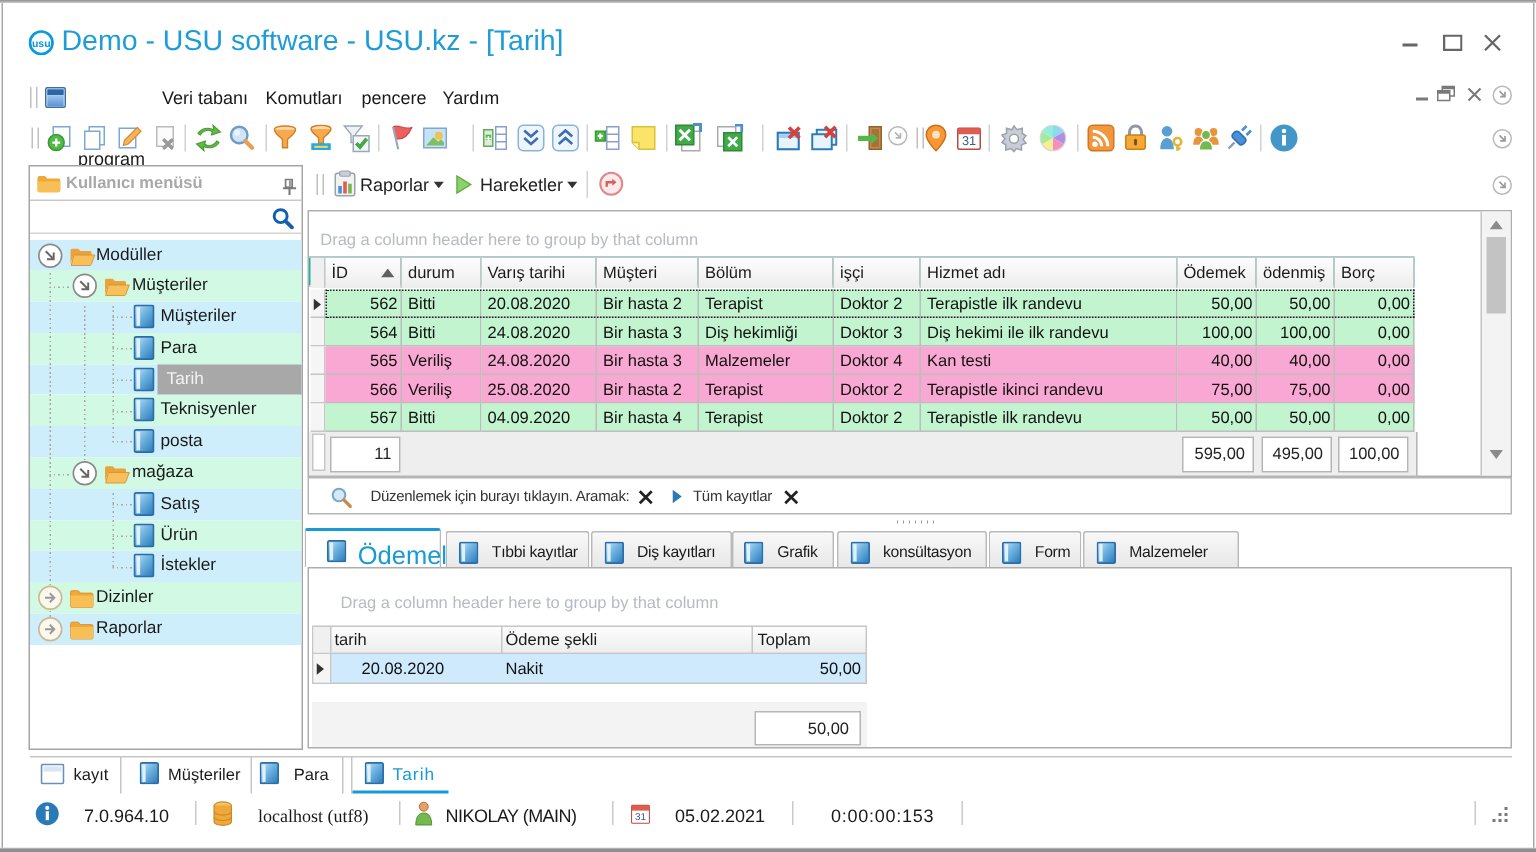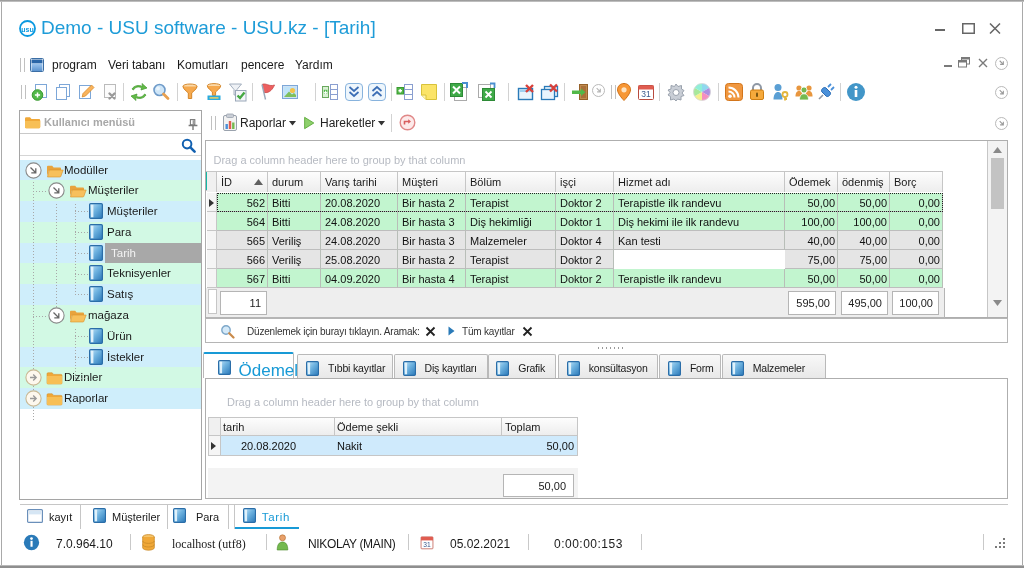--- a/index.html
+++ b/index.html
@@ -46,21 +46,21 @@
 
 #grid { left:205px; top:140px; width:803px; height:178px; border:1px solid #aeaeae; background:#fff; }
 #groupband { position:absolute; left:0; top:0; width:100%; height:30px; }
 #groupband .t { position:absolute; left:7.5px; top:12.5px; color:#b6bac2; font-size:11px; }
 .hrow { position:absolute; left:0; top:30px; height:20px; width:737px; background:#14b8a6; border-top:1px solid #c6c6c6; border-bottom:1px solid #c6c6c6;}
 .hcell { position:absolute; top:0; height:20px; border-right:1px solid #c6c6c6; padding:4px 0 0 4px; color:#1a1a1a; background:linear-gradient(#fdfdfd,#ededed); white-space:nowrap; }
 .drow { position:absolute; left:0; height:19px; width:737px; }
 .dcell { position:absolute; top:0; height:19px; border-right:1px solid #b8beb8; border-bottom:1px solid #bdbdbd; padding:4px 4px 0 4px; color:#111; white-space:nowrap; }
 .num { text-align:right; padding-right:2px !important; }
 .gr { background:#c2f5cf; }
-.ye { background:#e5e5e5; }
+.ye { background:#f9a8d4; }
 .ind { background:#f5f5f5; border-right:1px solid #c6c6c6 !important; border-bottom:1px solid #c6c6c6 !important; }
 #vscroll { position:absolute; right:0px; top:0px; width:20px; height:176px; background:#f3f3f3; border-left:1px solid #c6c6c6; }
 #sumband { position:absolute; left:0; top:146.5px; width:739px; height:30.5px; background:#eee; border-bottom:1px solid #b5b5b5; border-right:1px solid #b5b5b5; }
 .sumbox { position:absolute; top:3px; height:24px; background:#fff; border:1px solid #b5b5b5; padding:5px 5px 0 0; text-align:right; }
 
 #filterbar { left:205px; top:318px; width:803px; height:25px; border:1px solid #b5b5b5; background:#fff; }
 
 #splitter { left:205px; top:344px; width:803px; height:8px; }
 
 #tabs { left:203px; top:352px; width:805px; height:27px; z-index:5; }
@@ -138,21 +138,21 @@
       <rect x="0.5" y="1.5" width="13" height="13" rx="1" fill="#fff" stroke="#3b6ea5"></rect>
       <rect x="1.5" y="2.5" width="11" height="4" fill="#2a66a8"></rect>
       <rect x="1.5" y="6.5" width="11" height="7.5" fill="url(#bkg1)"></rect>
       <defs>
         <linearGradient id="bkg1" x1="0" y1="0" x2="0" y2="1">
           <stop offset="0" stop-color="#9ec6ef"></stop>
           <stop offset="1" stop-color="#5b93cf"></stop>
         </linearGradient>
       </defs>
     </svg>
-  <span class="menuitem" style="left:32px;">program</span>
+  <span class="menuitem" style="left:32px;margin-top:41px;">program</span>
   <span class="menuitem" style="left:88px;">Veri tabanı</span>
   <span class="menuitem" style="left:157px;">Komutları</span>
   <span class="menuitem" style="left:221px;">pencere</span>
   <span class="menuitem" style="left:275px;">Yardım</span>
 
   <svg style="position:absolute;left:924px;top:6px;" width="10" height="10" viewBox="0 0 10 10">
       <rect x="0" y="7" width="8" height="2" fill="#7a7a7a"></rect>
     </svg>
   <svg style="position:absolute;left:938px;top:5px;" width="12" height="11" viewBox="0 0 12 11">
       <rect x="3.5" y="0.5" width="8" height="6.5" fill="#fff" stroke="#7a7a7a"></rect>
@@ -522,30 +522,36 @@
     <div class="trow rowgreen">
         <svg class="ti" style="left:69px;top:2px" width="14" height="16">
           <use href="#s-book"></use>
         </svg>
         <span class="txt" style="left:87px">Teknisyenler</span>
       </div>
     <div class="trow rowblue">
         <svg class="ti" style="left:69px;top:2px" width="14" height="16">
           <use href="#s-book"></use>
         </svg>
-        <span class="txt" style="left:87px">Satış</span>
+        <span class="txt" style="left:87px">posta</span>
       </div>
     <div class="trow rowgreen">
         <svg class="ti" style="left:28px;top:2px" width="17" height="17">
           <use href="#s-exp"></use>
         </svg>
         <svg class="ti" style="left:49px;top:4px" width="18" height="14">
           <use href="#s-fop"></use>
         </svg>
         <span class="txt" style="left:68px">mağaza</span>
+      </div>
+    <div class="trow rowblue">
+        <svg class="ti" style="left:69px;top:2px" width="14" height="16">
+          <use href="#s-book"></use>
+        </svg>
+        <span class="txt" style="left:87px">Satış</span>
       </div>
     <div class="trow rowgreen">
         <svg class="ti" style="left:69px;top:2px" width="14" height="16">
           <use href="#s-book"></use>
         </svg>
         <span class="txt" style="left:87px">Ürün</span>
       </div>
     <div class="trow rowblue">
         <svg class="ti" style="left:69px;top:2px" width="14" height="16">
           <use href="#s-book"></use>
@@ -624,21 +630,21 @@
     <div class="dcell gr num" style="left:684px;width:53px;">0,00</div>
     <div style="position:absolute;left:11px;top:0;width:726px;height:19px;border:1px dotted #222;"></div>
   </div>
   <div class="drow" style="top:70.5px;">
     <div class="dcell ind" style="left:1px;width:10px;"></div>
     <div class="dcell gr num" style="left:11px;width:51px;">564</div>
     <div class="dcell gr" style="left:62px;width:53px;">Bitti</div>
     <div class="dcell gr" style="left:115px;width:77px;">24.08.2020</div>
     <div class="dcell gr" style="left:192px;width:68px;">Bir hasta 3</div>
     <div class="dcell gr" style="left:260px;width:90px;">Diş hekimliği</div>
-    <div class="dcell gr" style="left:350px;width:58px;">Doktor 1</div>
+    <div class="dcell gr" style="left:350px;width:58px;">Doktor 3</div>
     <div class="dcell gr" style="left:408px;width:171px;">Diş hekimi ile ilk randevu</div>
     <div class="dcell gr num" style="left:579px;width:53px;">100,00</div>
     <div class="dcell gr num" style="left:632px;width:52px;">100,00</div>
     <div class="dcell gr num" style="left:684px;width:53px;">0,00</div>
   </div>
   <div class="drow" style="top:89.5px;">
     <div class="dcell ind" style="left:1px;width:10px;"></div>
     <div class="dcell ye num" style="left:11px;width:51px;">565</div>
     <div class="dcell ye" style="left:62px;width:53px;">Veriliş</div>
     <div class="dcell ye" style="left:115px;width:77px;">24.08.2020</div>
@@ -651,20 +657,21 @@
     <div class="dcell ye num" style="left:684px;width:53px;">0,00</div>
   </div>
   <div class="drow" style="top:108.5px;">
     <div class="dcell ind" style="left:1px;width:10px;"></div>
     <div class="dcell ye num" style="left:11px;width:51px;">566</div>
     <div class="dcell ye" style="left:62px;width:53px;">Veriliş</div>
     <div class="dcell ye" style="left:115px;width:77px;">25.08.2020</div>
     <div class="dcell ye" style="left:192px;width:68px;">Bir hasta 2</div>
     <div class="dcell ye" style="left:260px;width:90px;">Terapist</div>
     <div class="dcell ye" style="left:350px;width:58px;">Doktor 2</div>
+    <div class="dcell ye" style="left:408px;width:171px;">Terapistle ikinci randevu</div>
     <div class="dcell ye num" style="left:579px;width:53px;">75,00</div>
     <div class="dcell ye num" style="left:632px;width:52px;">75,00</div>
     <div class="dcell ye num" style="left:684px;width:53px;">0,00</div>
   </div>
   <div class="drow" style="top:127.5px;">
     <div class="dcell ind" style="left:1px;width:10px;"></div>
     <div class="dcell gr num" style="left:11px;width:51px;">567</div>
     <div class="dcell gr" style="left:62px;width:53px;">Bitti</div>
     <div class="dcell gr" style="left:115px;width:77px;">04.09.2020</div>
     <div class="dcell gr" style="left:192px;width:68px;">Bir hasta 4</div>
@@ -826,21 +833,21 @@
       <ellipse cx="6.5" cy="3" rx="5.8" ry="2.4" fill="#f5c46a" stroke="#c98a2a" stroke-width="0.8"></ellipse>
       <path d="M0.7 3 V13.8 c0 1.3 2.6 2.4 5.8 2.4 s5.8 -1.1 5.8 -2.4 V3" fill="#f0a838" stroke="#c98a2a" stroke-width="0.8"></path>
       <path d="M0.7 7 c0 1.3 2.6 2.4 5.8 2.4 s5.8 -1.1 5.8 -2.4 M0.7 10.6 c0 1.3 2.6 2.4 5.8 2.4 s5.8 -1.1 5.8 -2.4" fill="none" stroke="#c98a2a" stroke-width="0.8"></path>
     </svg>
   <span style="position:absolute;left:152px;top:7px;font-family:Liberation Serif, serif;">localhost (utf8)</span>
   <div class="ssep" style="left:246px;"></div>
   <svg style="position:absolute;left:256px;top:4px" width="13" height="17" viewBox="0 0 13 17">
       <circle cx="6.5" cy="3.8" r="3" fill="#e8a06a" stroke="#b06a2a" stroke-width="0.6"></circle>
       <path d="M1.2 16 C1.2 10.5 3.2 8 6.5 8 C9.8 8 11.8 10.5 11.8 16 Z" fill="#74b94f" stroke="#4a8a2a" stroke-width="0.6"></path>
     </svg>
-  <span style="position:absolute;left:288px;top:7px;letter-spacing:-0.35px;">NIKOLAY (MAIN)</span>
+  <span style="position:absolute;left:277px;top:7px;letter-spacing:-0.35px;">NIKOLAY (MAIN)</span>
   <div class="ssep" style="left:388px;"></div>
   <svg style="position:absolute;left:400px;top:5px" width="14" height="15" viewBox="0 0 20 21">
       <rect x="1.5" y="2.5" width="17" height="17" rx="1" fill="#fff" stroke="#b84a3e"></rect>
       <rect x="1.5" y="2.5" width="17" height="5" fill="#e05c50"></rect>
       <text x="10" y="16.5" font-size="9.5" fill="#3a5a8c" text-anchor="middle" font-family="Liberation Sans">31</text>
     </svg>
   <span style="position:absolute;left:430px;top:7px;">05.02.2021</span>
   <div class="ssep" style="left:508px;"></div>
   <span style="position:absolute;left:534px;top:7px;letter-spacing:0.5px;">0:00:00:153</span>
   <div class="ssep" style="left:621px;"></div>

